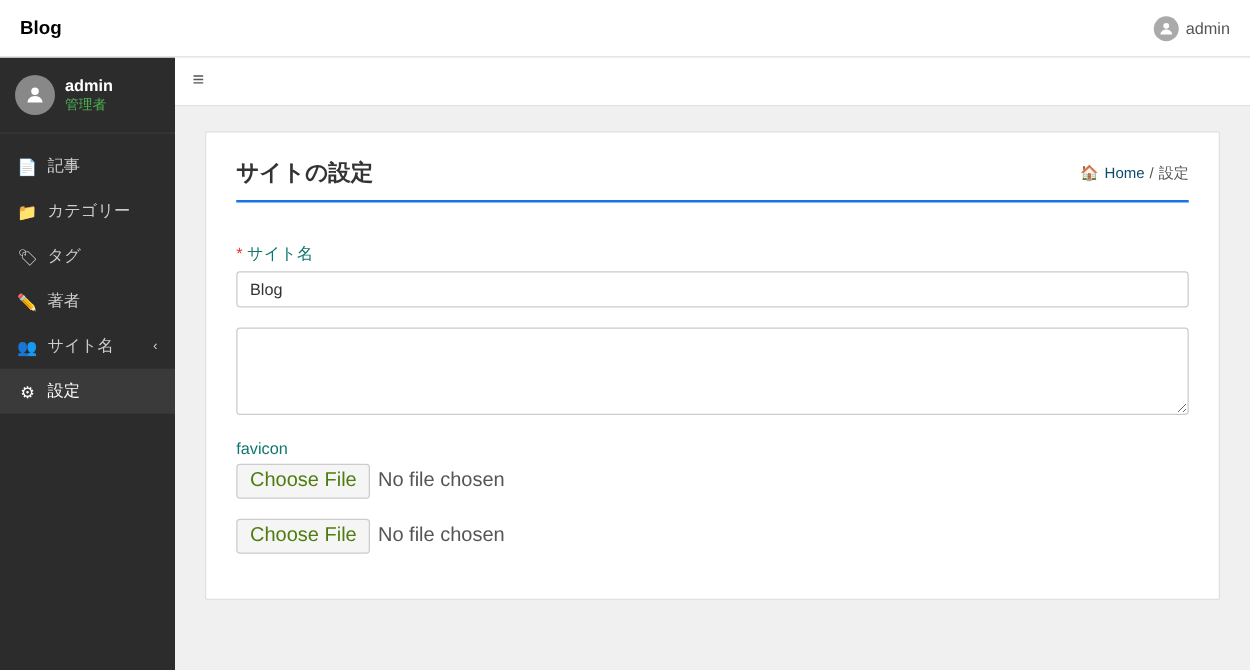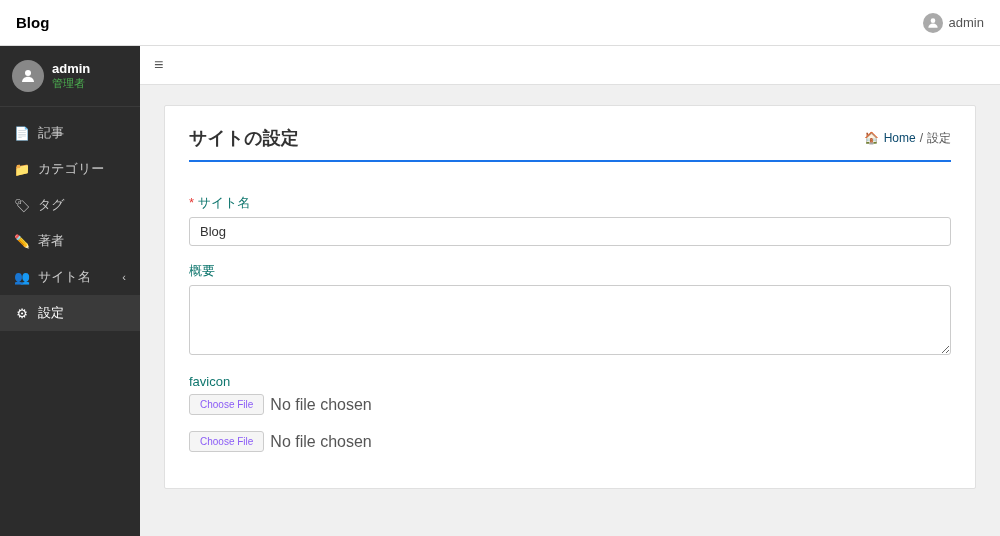--- a/index.html
+++ b/index.html
@@ -200,23 +200,23 @@
     .file-input-group {
       display: flex;
       align-items: center;
       gap: 6px;
     }
     .file-btn {
       background: #f5f5f5;
       border: 1px solid #ccc;
       border-radius: 3px;
       padding: 4px 10px;
-      font-size: 10px;
+      font-size: 16px;
       cursor: pointer;
-      color: #8b5cf6;
+      color: #4d7c0f;
     }
     .file-note {
       font-size: 11px;
       color: #777;
       margin-top: 3px;
     }
 
     .no-file-text {
       font-size: 16px;
       color: #555;
@@ -300,21 +300,20 @@
           </div>
         </div>
 
         <div class="form-group">
           <label class="form-label required">サイト名</label>
           <input type="text" class="form-control" value="Blog" style="">
         </div>
 
 
         <div class="form-group">
-          <label class="form-label">概要</label>
           <textarea class="form-control" style=""></textarea>
         </div>
 
         <div class="form-group">
           <label class="form-label">favicon</label>
           <div class="file-input-group">
             <button class="file-btn">Choose File</button>
             <span class="no-file-text">No file chosen</span>
           </div>
         </div>

